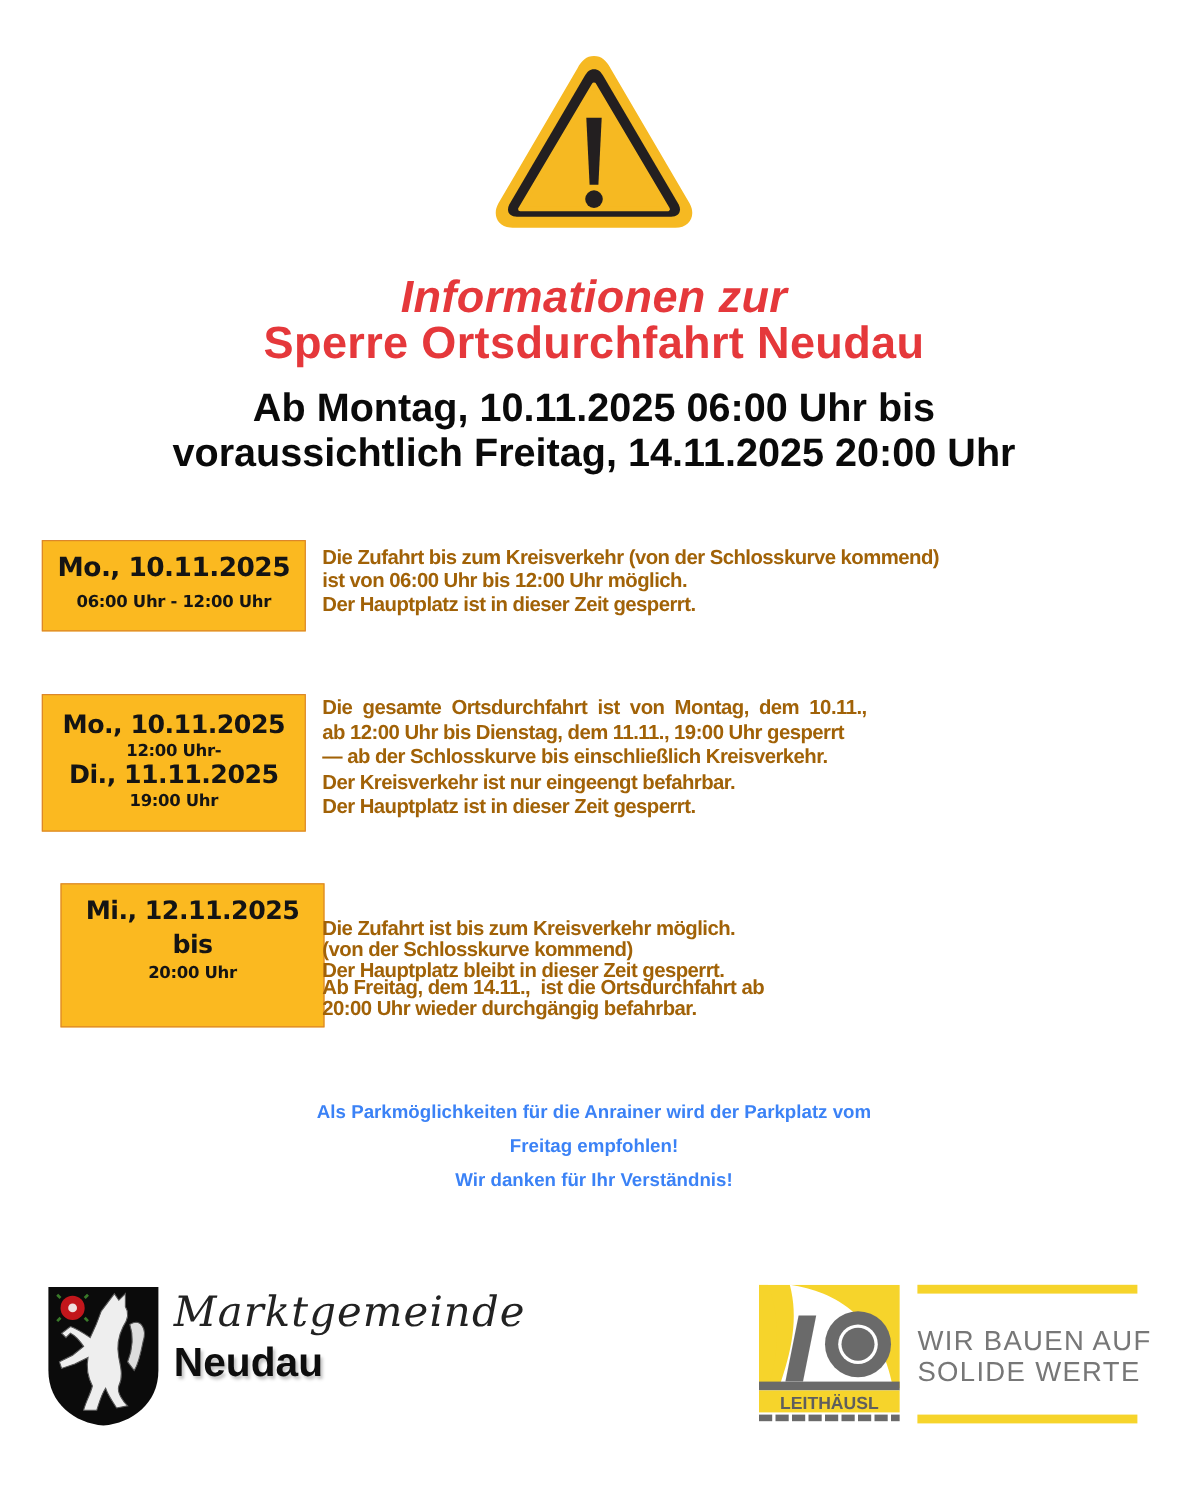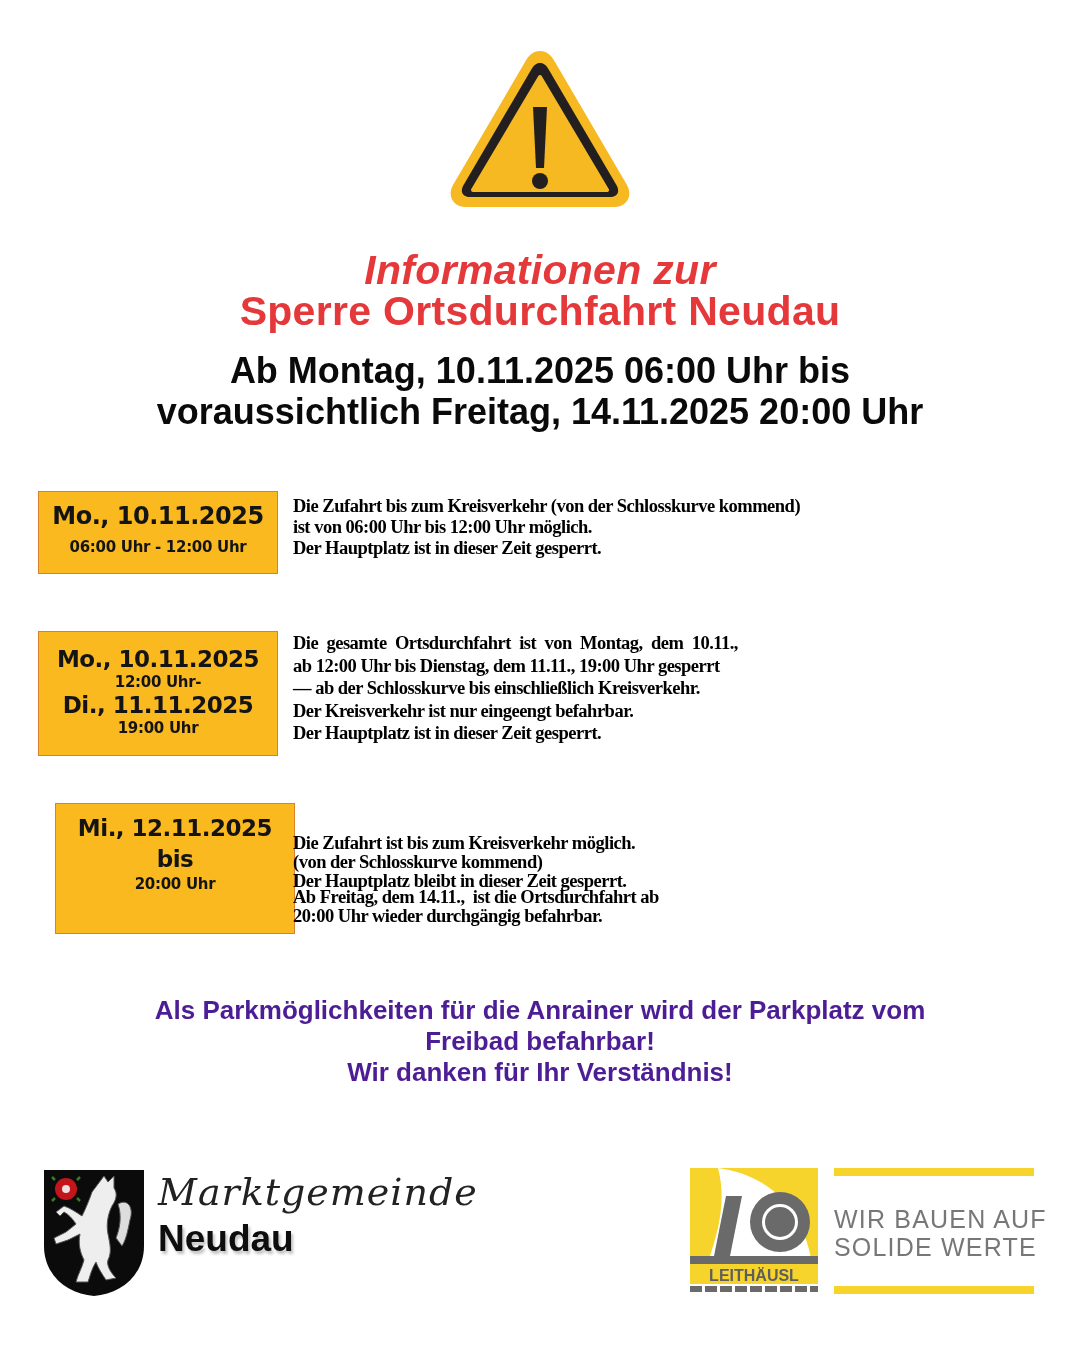--- a/index.html
+++ b/index.html
@@ -8,24 +8,24 @@
   .abs { position:absolute; }
   .warn { left:447px; top:45px; width:186px; height:166px; }
   .title { left:0; width:1080px; text-align:center; color:#e5383b; font-family:"Liberation Sans", sans-serif;
            font-weight:bold; font-size:41px; line-height:43px; letter-spacing:0.3px; }
   .subtitle { left:0; width:1080px; text-align:center; color:#0a0a0a; font-family:"Liberation Sans", sans-serif;
            font-weight:bold; font-size:36px; line-height:42px; }
   .datebox { left:38px; width:240px; background:#fbb920; border:1.5px solid #d9822b; box-sizing:border-box;
              text-align:center; font-family:"DejaVu Sans", sans-serif; font-weight:bold; color:#141414; }
   .dbig { font-size:23px; line-height:27px; display:block; letter-spacing:-0.5px; }
   .dsmall { font-size:15px; line-height:19px; display:block; letter-spacing:-0.3px; }
-  .desc { left:293px; font-family:Liberation Serif, serif; font-weight:bold; font-size:18.5px; line-height:21px;
-          color:#000000; white-space:pre; letter-spacing:-0.5px; }
+  .desc { left:293px; font-family:Liberation Sans, sans-serif; font-weight:bold; font-size:18.5px; line-height:21px;
+          color:#a16207; white-space:pre; letter-spacing:-0.5px; }
   .footer-text { left:0; width:1080px; text-align:center; font-family:"Liberation Sans", sans-serif; font-weight:bold;
-          font-size:26px; line-height:31px; color:#4c1d95; }
+          font-size:17px; line-height:31px; color:#3b82f6; }
   .crest { left:42px; top:1168px; width:104px; height:130px; }
   .mg-script { left:158px; top:1170px; font-family:"DejaVu Serif", serif; font-style:italic; font-size:38px; color:#222; letter-spacing:1px; }
   .mg-name { left:158px; top:1218px; font-family:"Liberation Sans", sans-serif; font-weight:bold; font-size:37px; color:#0e0e0e;
              text-shadow:2px 3px 3px rgba(0,0,0,0.25); }
   .lh-logo { left:690px; top:1168px; width:140px; height:125px; }
   .lh-bar { left:834px; width:200px; height:8px; background:#f6d42b; }
   .lh-slogan { left:834px; font-family:"Liberation Sans", sans-serif; font-size:25px; line-height:28px; color:#777; letter-spacing:1.2px; }
 </style>
 </head>
 <body>
@@ -70,21 +70,21 @@
   <span class="dbig" style="line-height:31px;">bis</span>
   <span class="dsmall">20:00 Uhr</span>
 </div>
 <div class="abs desc" style="top:804px; line-height:19px;margin-top:30px;">Die Zufahrt ist bis zum Kreisverkehr möglich.
 (von der Schlosskurve kommend)
 Der Hauptplatz bleibt in dieser Zeit gesperrt.</div>
 <div class="abs desc" style="top:888px; line-height:19px;">Ab Freitag, dem 14.11.,  ist die Ortsdurchfahrt ab
 20:00 Uhr wieder durchgängig befahrbar.</div>
 
 <div class="abs footer-text" style="top:995px;">Als Parkmöglichkeiten für die Anrainer wird der Parkplatz vom</div>
-<div class="abs footer-text" style="top:1026px;">Freibad befahrbar!</div>
+<div class="abs footer-text" style="top:1026px;">Freitag empfohlen!</div>
 <div class="abs footer-text" style="top:1057px;">Wir danken für Ihr Verständnis!</div>
 
 <div class="abs crest">
   <svg viewBox="0 0 104 130" width="104" height="130">
     <path d="M2 2 L102 2 L102 78 C102 108 78 126 52 128 C26 126 2 108 2 78 Z" fill="#0b0b0b"></path>
 
     <circle cx="24" cy="21" r="11" fill="#c2161b"></circle>
     <circle cx="24" cy="21" r="4" fill="#f0e0e0"></circle>
     <path d="M13 12 l-3 -3 M35 12 l3 -3 M13 30 l-3 3 M35 30 l3 3" stroke="#3a7a2a" stroke-width="2.5"></path>
 

